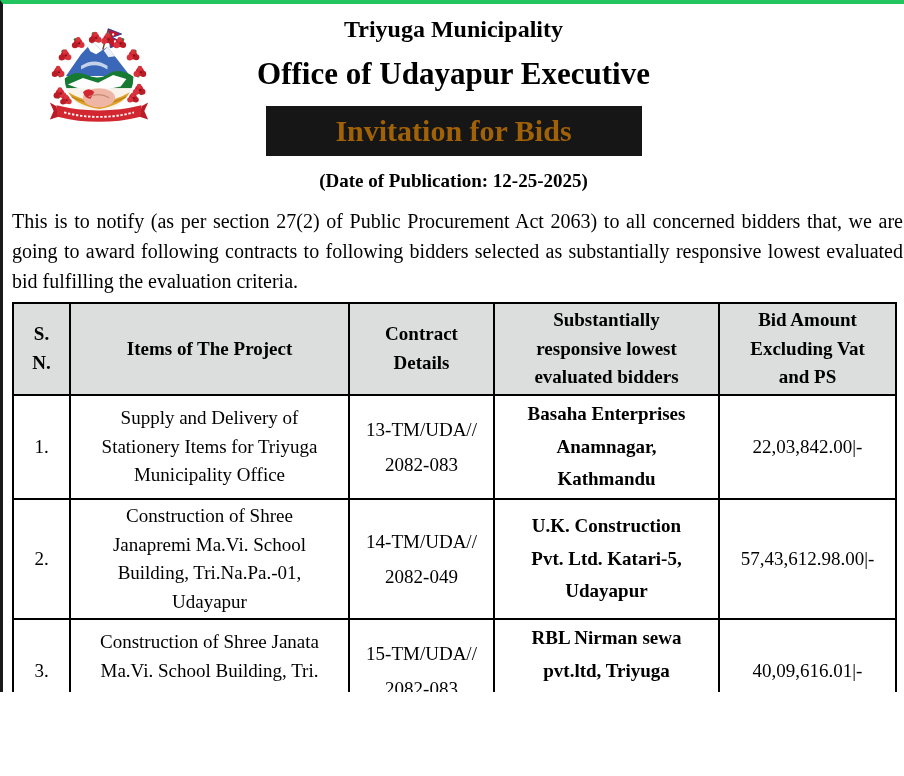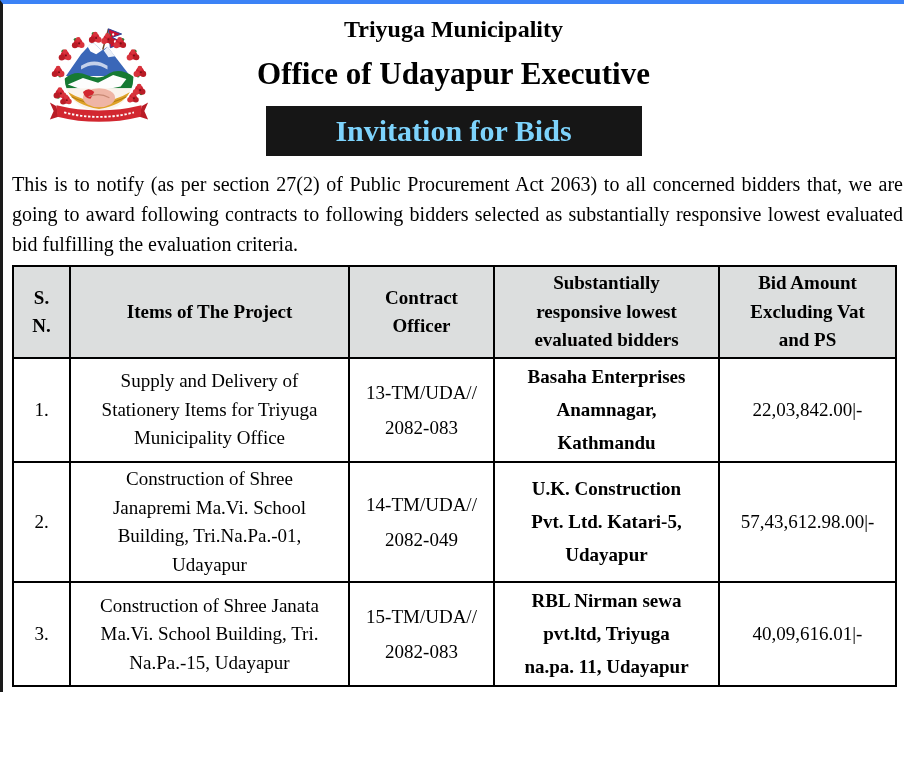--- a/index.html
+++ b/index.html
@@ -6,36 +6,36 @@
   html, body { margin: 0; padding: 0; background: #ffffff; }
   body {
     width: 904px; height: 776px;
     font-family: "Liberation Serif", serif;
     color: #000;
   }
   .page {
     position: relative;
     width: 904px; height: 692px;
     background: #fff;
-    border-top: 4px solid #3b82f6;
+    border-top: 4px solid #22c55e;
     border-left: 3px solid #1a1a1a;
     overflow: hidden;
   }
   .logo {
     position: absolute; left: 44px; top: 22px;
     width: 104px; height: 102px;
   }
   .head { text-align: center; padding-top: 12px; }
   .t1 { font-size: 24px; font-weight: bold; line-height: 1.15; }
   .t2 { font-size: 31px; font-weight: bold; margin-top: 12px; line-height: 1.15; }
   .t3 { font-size: 19px; font-weight: bold; margin-top: 11px; line-height: 1.15; }
   .banner {
     margin: 15px auto 0 auto;
     width: 376px; height: 50px;
-    background: #161616; color: #7dd3fc;
+    background: #161616; color: #a16207;
     font-size: 30px; font-weight: bold;
     line-height: 50px; text-align: center;
   }
   .date { font-size: 19px; font-weight: bold; margin-top: 13px; line-height: 1.25; }
   .notice {
     margin: 13px 1px 0 9px;
     font-size: 20px; line-height: 1.5;
     text-align: justify;
   }
   table.bids {
@@ -208,39 +208,40 @@
         <path d="M10,84 Q55,95 100,84 L99,96 Q55,107 11,96 Z" fill="#d22730"></path>
         <path d="M18,91.5 Q55,101 92,91.5" stroke="#ffffff" stroke-width="2" stroke-dasharray="2.5 1.8" fill="none"></path>
       </g>
     </svg>
   </div>
 
   <div class="head">
     <div class="t1">Triyuga Municipality</div>
     <div class="t2">Office of Udayapur Executive</div>
     <div class="banner">Invitation for Bids</div>
+    <div class="date">(Date of Publication: 12-25-2025)</div>
   </div>
 
   <p class="notice">This is to notify (as per section 27(2) of Public Procurement Act 2063) to all concerned bidders that, we are going to award following contracts to following bidders selected as substantially responsive lowest evaluated bid fulfilling the evaluation criteria.</p>
 
   <table class="bids">
     <colgroup>
       <col style="width:57px">
       <col style="width:279px">
       <col style="width:145px">
       <col style="width:225px">
       <col style="width:177px">
     </colgroup>
     <tbody>
       <tr class="hrow">
         <th class="c-sn">S.
 N.</th>
         <th class="c-project">Items of The Project</th>
         <th class="c-contract">Contract
-Officer</th>
+Details</th>
         <th class="c-bidder">Substantially
 responsive lowest
 evaluated bidders</th>
         <th class="c-amount">Bid Amount
 Excluding Vat
 and PS</th>
       </tr>
       <tr class="r1">
         <td class="c-sn">1.</td>
         <td class="c-project">Supply and Delivery of

